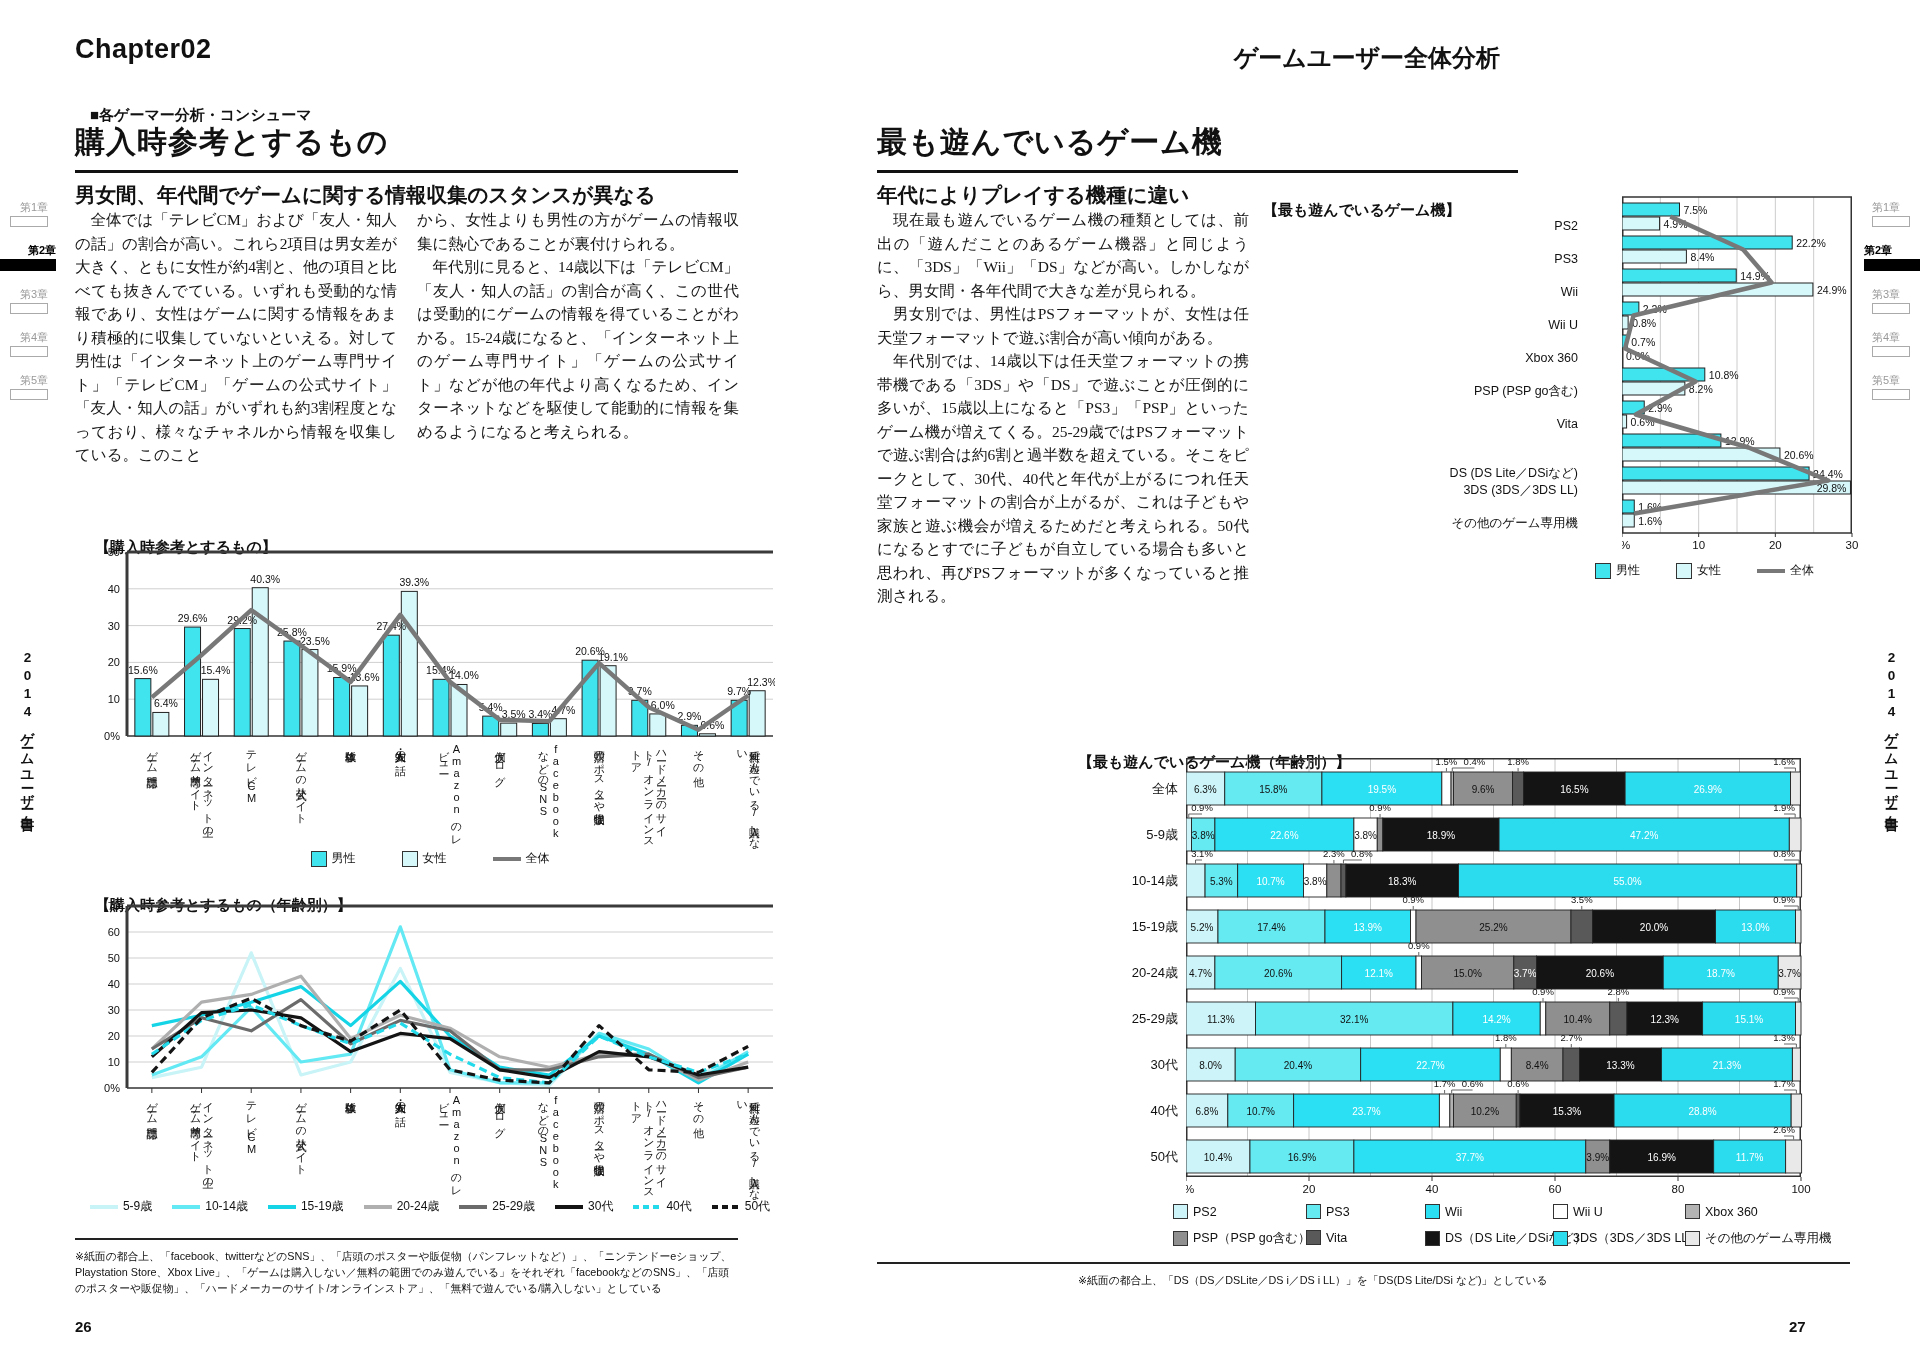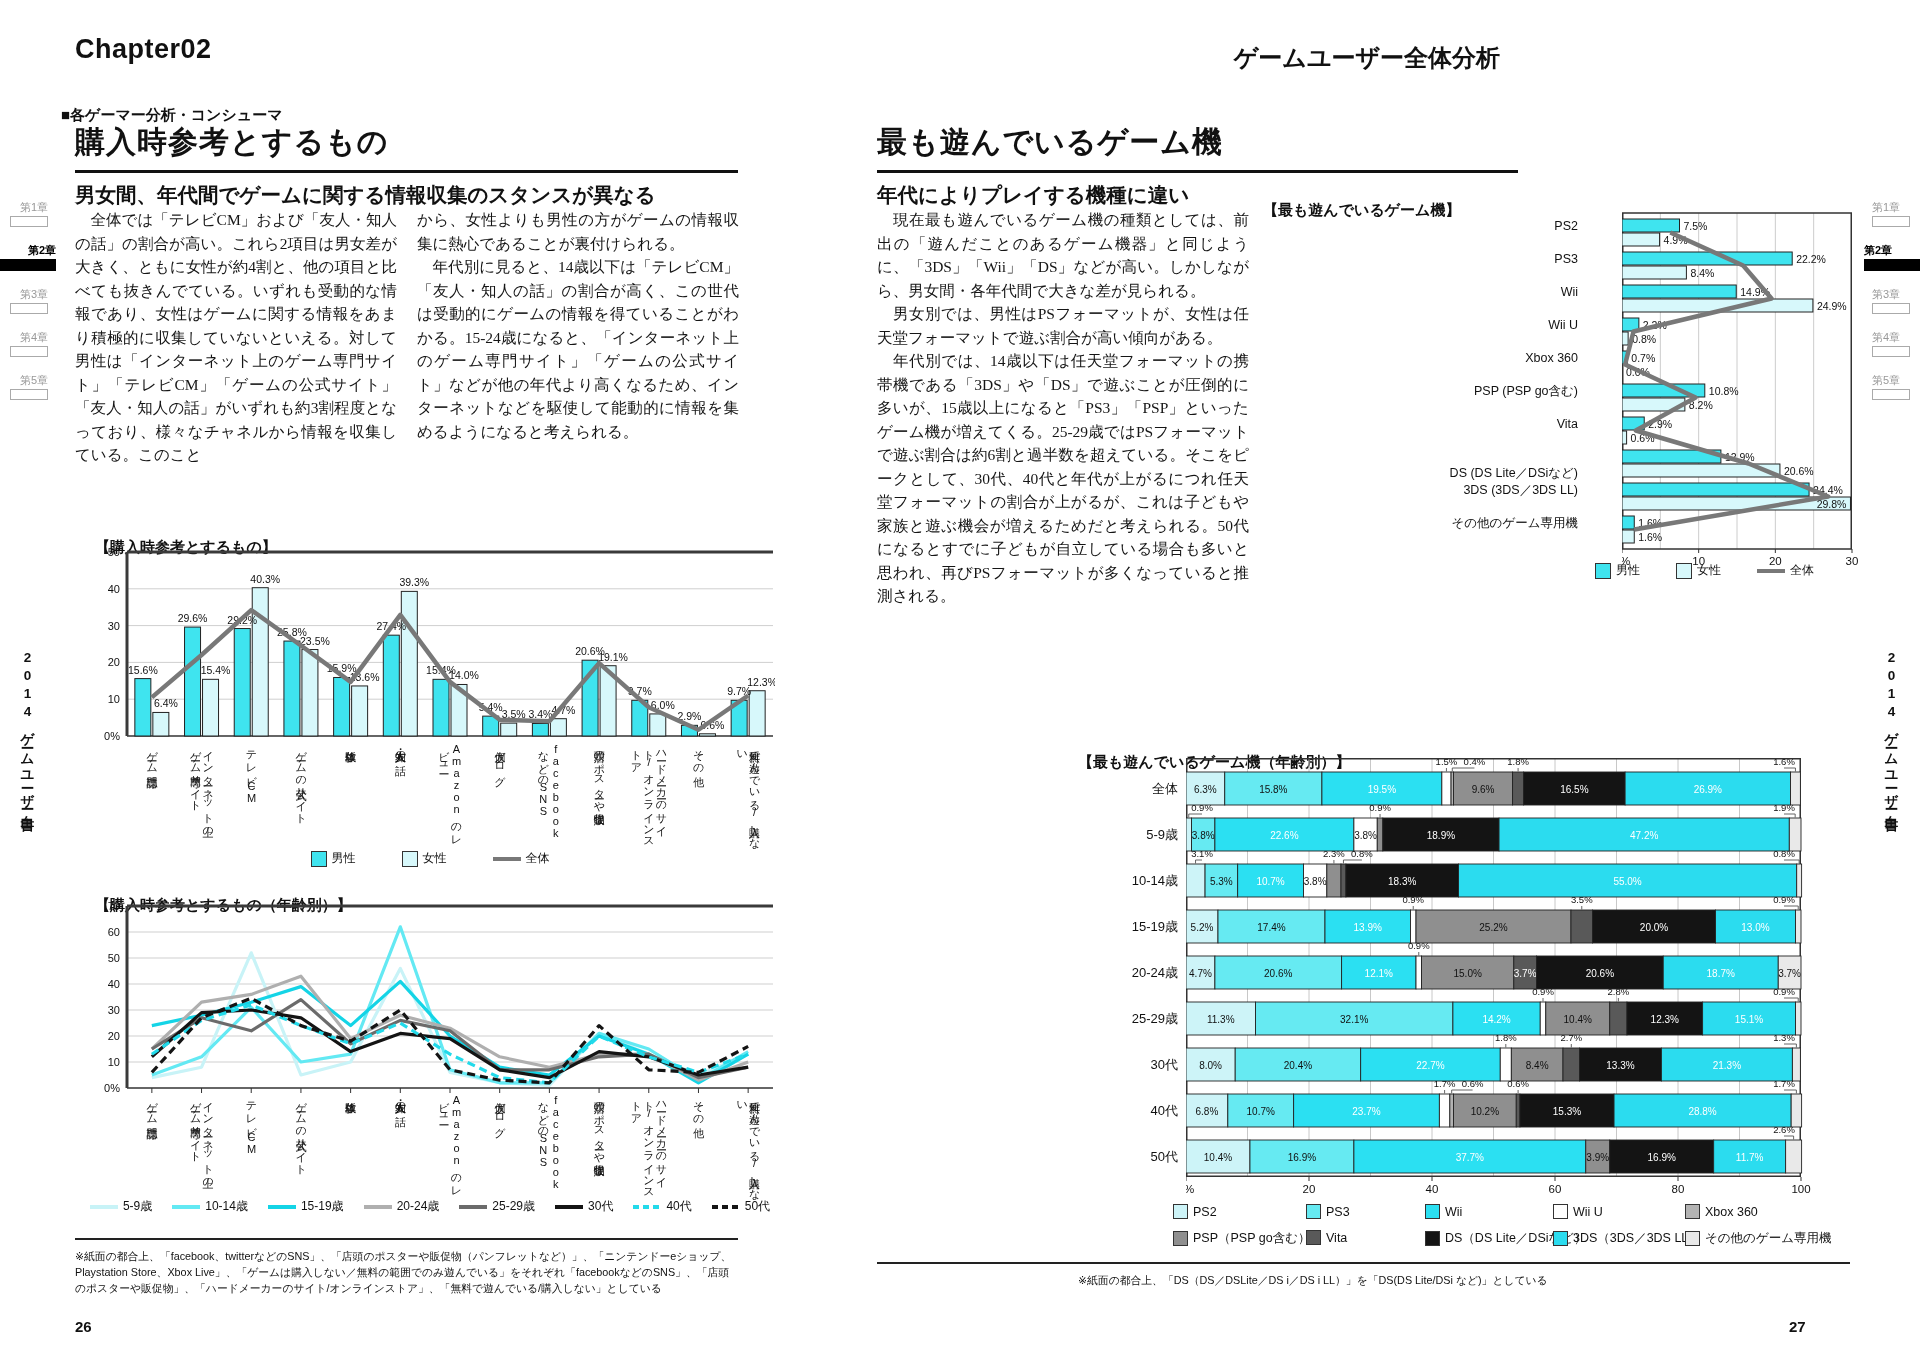--- a/index.html
+++ b/index.html
@@ -3,21 +3,21 @@
 <meta charset="utf-8">
 <style>
   html,body{margin:0;padding:0;background:#e8e8e8;}
   #spread{position:relative;width:1920px;height:1358px;background:#ffffff;overflow:hidden;
           font-family:"Liberation Sans","DejaVu Sans",sans-serif;color:#111;}
   svg{font-family:"Liberation Sans","DejaVu Sans",sans-serif;}
   .abs{position:absolute;}
   
   .chapter{left:75px;top:34px;font-size:27px;font-weight:bold;letter-spacing:.5px;}
   .spread-title{left:1100px;top:42px;width:400px;text-align:right;font-size:24px;font-weight:bold;}
-  .kicker{left:61px;top:106px;font-size:15px;font-weight:bold;}
+  .kicker{left:90px;top:106px;font-size:15px;font-weight:bold;}
   .ptitle{font-size:30px;font-weight:bold;letter-spacing:1px;}
   .trule{height:3px;background:#111;}
   .subhead{font-size:20.5px;font-weight:bold;}
   .body{font-family:"Liberation Serif","DejaVu Serif",serif;font-size:15.5px;line-height:23.5px;
         text-align:justify;white-space:pre-wrap;color:#151515;}
   .chart-label{font-size:15px;font-weight:bold;margin-top:20px;}
   
   .tabs{width:56px;display:flex;flex-direction:column;}
   .tab{margin-bottom:16px;}
   .tabs-l .tab{display:flex;flex-direction:column;align-items:flex-end;padding-right:8px;}
@@ -385,21 +385,21 @@
       <div class="rowlab" style="top: 46px; font-size: 12.5px;">PS3</div>
       <div class="rowlab" style="top: 79px; font-size: 12.5px;">Wii</div>
       <div class="rowlab" style="top: 112px; font-size: 12.5px;">Wii U</div>
       <div class="rowlab" style="top: 145px; font-size: 12.5px;">Xbox 360</div>
       <div class="rowlab" style="top: 178px; font-size: 12.5px;">PSP (PSP go含む)</div>
       <div class="rowlab" style="top: 211px; font-size: 12.5px;">Vita</div>
       <div class="rowlab" style="top: 260px; font-size: 12.5px;">DS (DS Lite／DSiなど)</div>
       <div class="rowlab" style="top: 277px; font-size: 12.5px;">3DS (3DS／3DS LL)</div>
       <div class="rowlab" style="top: 310px; font-size: 12.5px;">その他のゲーム専用機</div>
     </div>
-  <div class="abs" id="chartC" style="left:1586px;top:211px;padding-left:36px;"><svg width="262" height="356" viewBox="0 0 262 356">
+  <div class="abs" id="chartC" style="left:1586px;top:195px;padding-left:36px;"><svg width="262" height="356" viewBox="0 0 262 356">
         <line x1="38.333333333333336" y1="2" x2="38.333333333333336" y2="338" stroke="#ccc" stroke-width="1"></line>
         <line x1="76.66666666666667" y1="2" x2="76.66666666666667" y2="338" stroke="#ccc" stroke-width="1"></line>
         <line x1="115" y1="2" x2="115" y2="338" stroke="#ccc" stroke-width="1"></line>
         <line x1="153.33333333333334" y1="2" x2="153.33333333333334" y2="338" stroke="#ccc" stroke-width="1"></line>
         <line x1="191.66666666666669" y1="2" x2="191.66666666666669" y2="338" stroke="#ccc" stroke-width="1"></line>
         <rect x="0.75" y="2" width="228.5" height="336" fill="none" stroke="#333" stroke-width="1.5"></rect>
         <rect x="0" y="8" width="57.5" height="13" fill="#3FE4EF" stroke="#222" stroke-width="1"></rect>
         <rect x="0" y="22" width="37.56666666666667" height="13" fill="#D7F8FB" stroke="#222" stroke-width="1"></rect>
         <text x="61.5" y="18.5" text-anchor="start" font-size="10.5" fill="#111">7.5%</text>
         <text x="41.56666666666667" y="32.5" text-anchor="start" font-size="10.5" fill="#111">4.9%</text>

